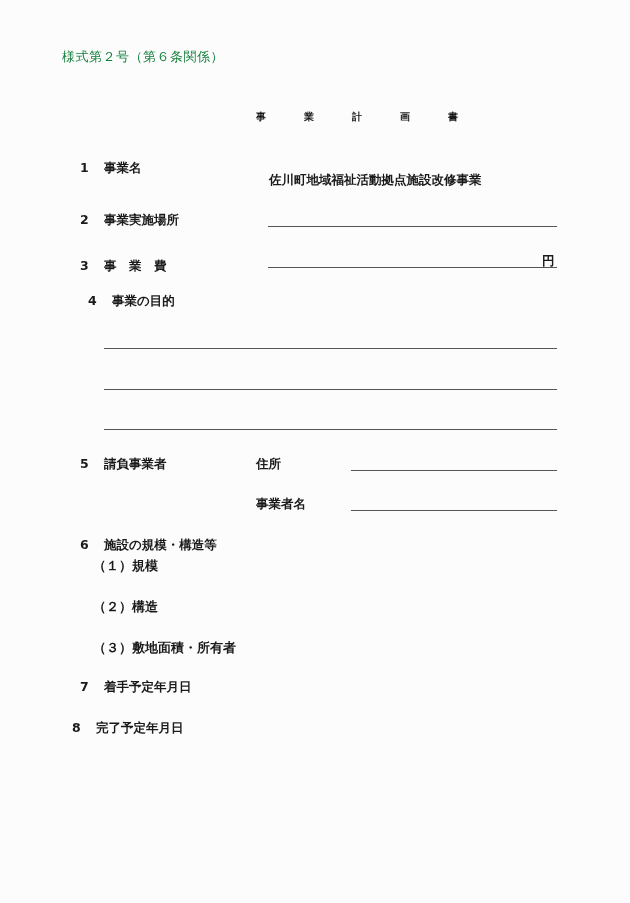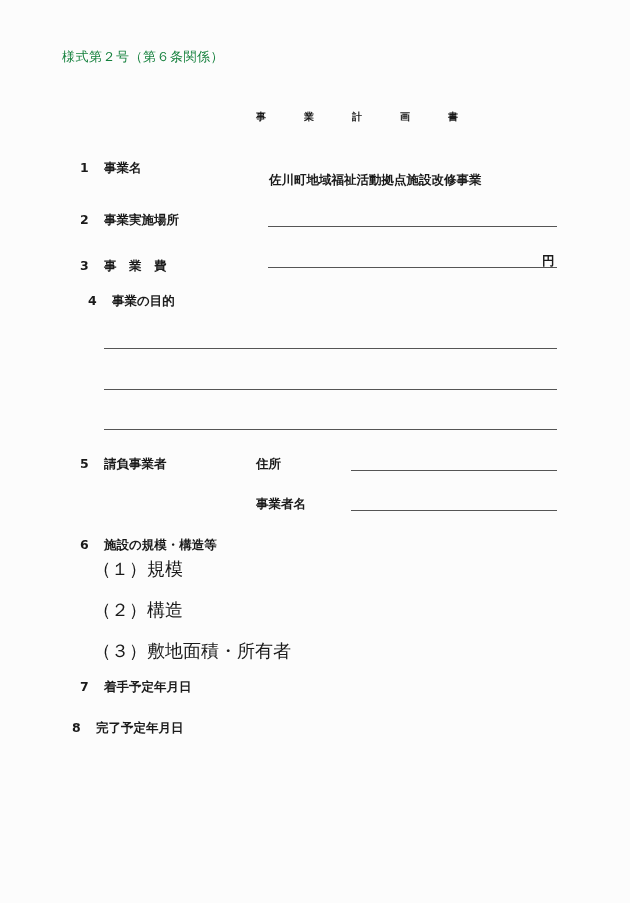--- a/index.html
+++ b/index.html
@@ -8,21 +8,21 @@
     color: #1a1a1a;
   }
   .abs { position: absolute; white-space: nowrap; }
   .serif { font-family: "DejaVu Serif", "Liberation Serif", serif; }
   .sans { font-family: "DejaVu Sans", "Liberation Sans", sans-serif; }
   .form-no { left: 62px; top: 48px; font-size: 13px; color: #15803d; letter-spacing: 0.5px; }
   .title { left: 256px; top: 110px; font-size: 10px; font-weight: bold; letter-spacing: 14px; }
   .item { font-size: 12.5px; font-weight: bold; }
   .num { display: inline-block; width: 24px; }
   .rule { position: absolute; height: 0; border-top: 1.3px solid #555; }
-  .sub { font-size: 18px; font-weight: normal; }
+  .sub { font-size: 13px; font-weight: bold; }
 </style>
 </head>
 <body>
 
 <div>
 
   <div class="abs serif form-no">様式第２号（第６条関係）</div>
 
   <div class="abs sans title">事　業　計　画　書</div>
 

